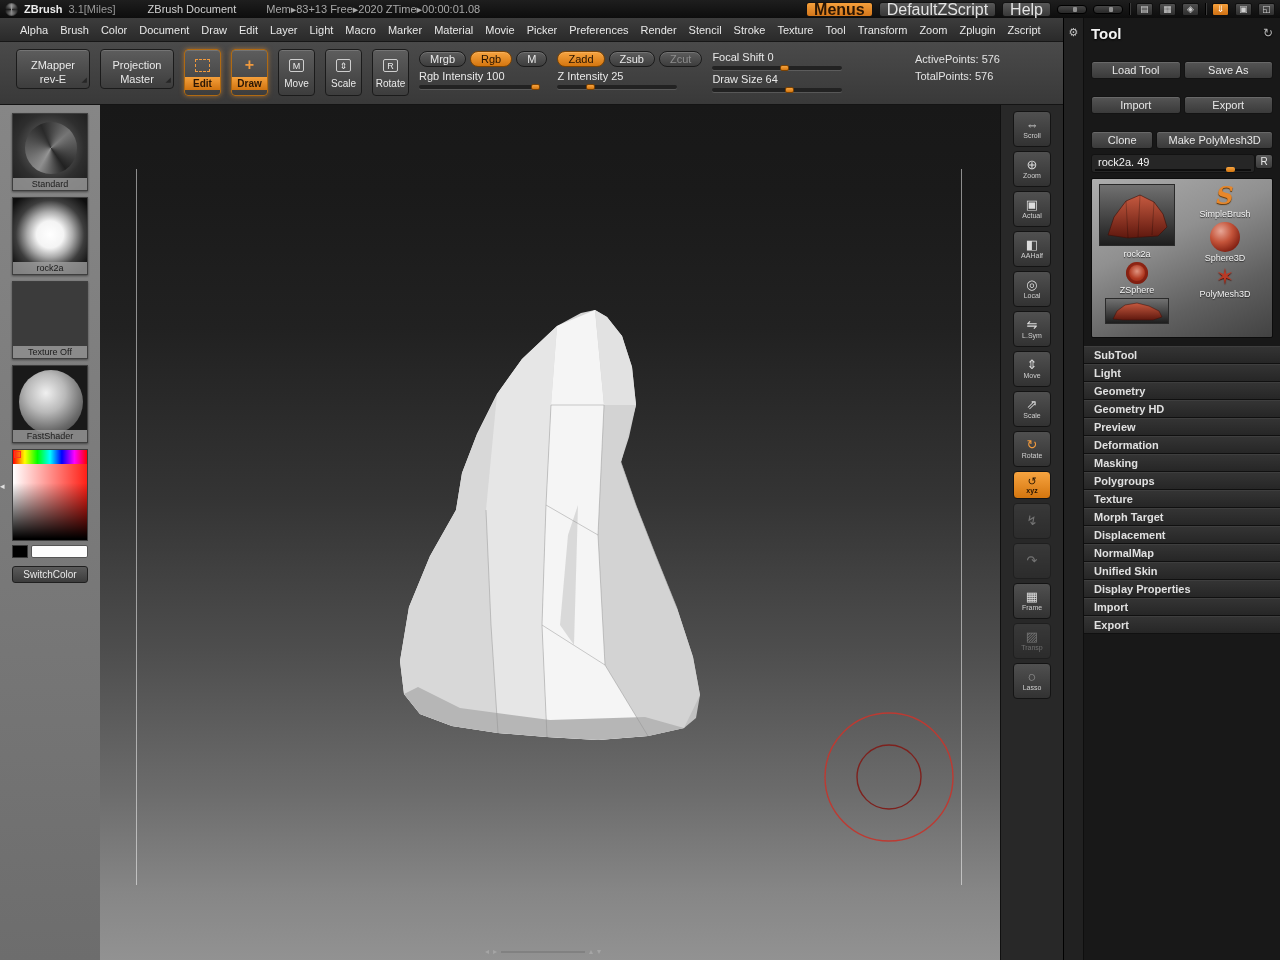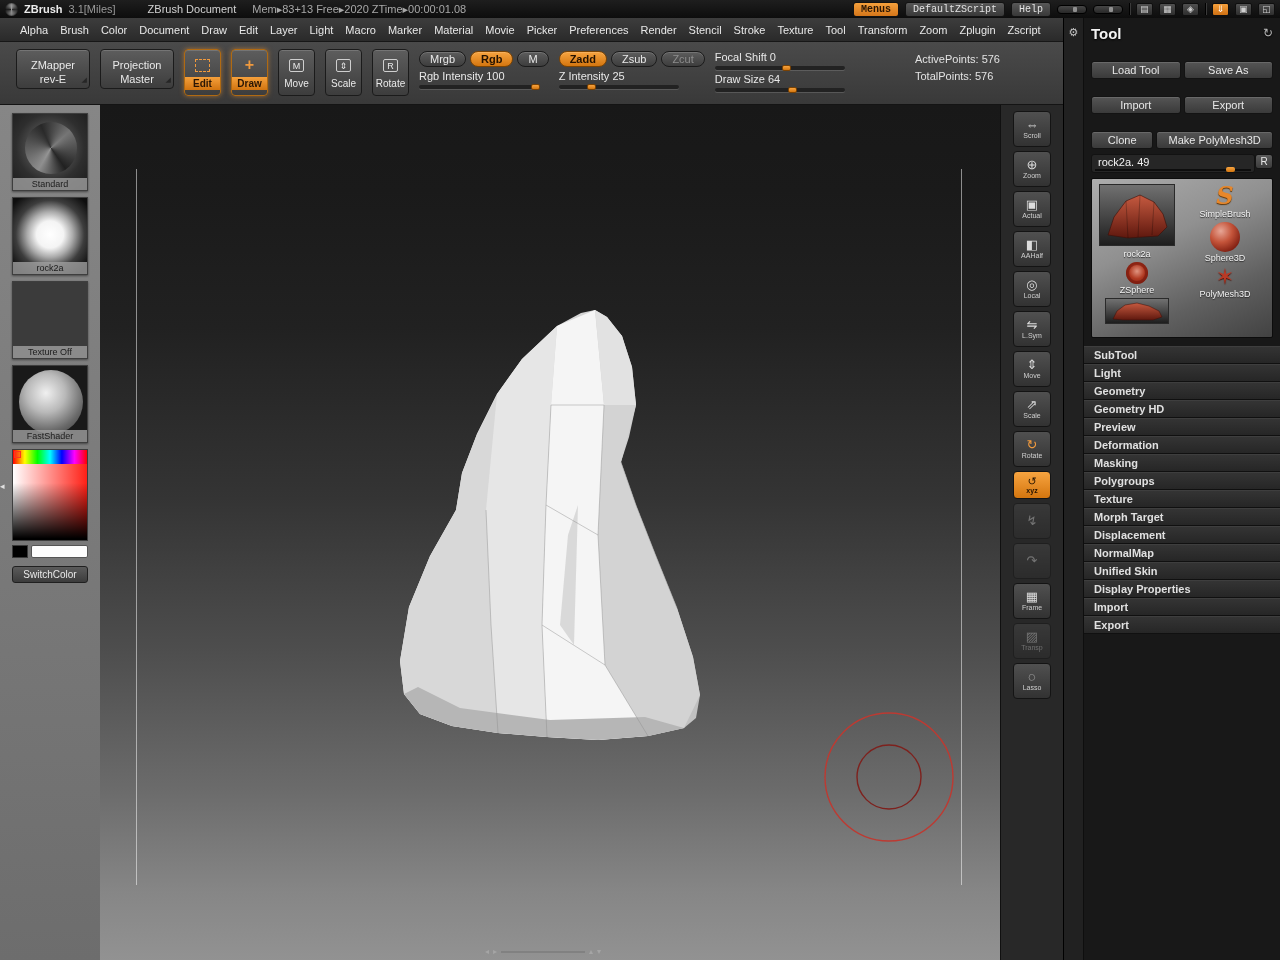--- a/index.html
+++ b/index.html
@@ -7,25 +7,25 @@
   font-family:"Liberation Sans",sans-serif;user-select:none;}
 .app{width:1280px;height:960px;display:flex;flex-direction:column;}
 
 
 .titlebar{flex:0 0 18px;background:linear-gradient(#1e1e1e,#0d0d0d);display:flex;
   align-items:center;gap:6px;padding:0 5px;font-size:11px;color:#bbb;}
 .logo{width:13px;height:13px;border-radius:50%;flex:0 0 13px;
   background:conic-gradient(#9a9a9a,#2c2c2c,#8a8a8a,#1f1f1f,#9a9a9a);box-shadow:inset 0 0 2px #000;}
 .tb-app{color:#ececec;font-weight:bold;}
 .tb-ver{color:#9a9a9a;margin-right:26px;}
-.tb-doc{color:#d2d2d2;margin-right:10px;}
+.tb-doc{color:#d2d2d2;margin-right:24px;}
 .tb-stats{color:#a8a8a8;}
 .tb-spacer{flex:1;}
 .tb-btn{background:linear-gradient(#585858,#383838);border:1px solid #121212;border-radius:3px;
-  color:#e3e3e3;font-size:10px;line-height:11px;padding:1px 7px;font-family:Liberation Mono, monospace;}
+  color:#e3e3e3;font-size:16px;line-height:11px;padding:1px 7px;}
 .tb-btn.orange{background:linear-gradient(#f5a03c,#d4761a);color:#2a1604;font-weight:bold;}
 .mini-slider{width:30px;height:9px;border:1px solid #000;border-radius:4px;
   background:linear-gradient(#464646,#282828);position:relative;}
 .mini-slider::after{content:"";position:absolute;left:55%;top:1px;width:4px;height:5px;background:#909090;border-radius:1px;}
 .tb-ico{width:17px;height:13px;background:linear-gradient(#505050,#2e2e2e);border:1px solid #0f0f0f;
   border-radius:2px;color:#cfcfcf;font-size:9px;line-height:11px;display:flex;align-items:center;justify-content:center;}
 .tb-ico.orange{background:linear-gradient(#f5a03c,#cf7013);color:#fff;}
 .tb-div{width:1px;height:12px;background:#000;box-shadow:1px 0 0 #3a3a3a;}
 
 
@@ -51,21 +51,21 @@
 .mode-label{font-size:10px;width:100%;padding:1px 0;}
 .mode-btn.active{border-color:#b06a12;box-shadow:0 0 5px rgba(240,150,50,.55),inset 0 1px 0 rgba(255,255,255,.15);}
 .mode-btn.active .mode-label{background:linear-gradient(#f5a03c,#d2740f);color:#2a1604;font-weight:bold;}
 .edit-ico{width:15px;height:13px;border:1px dashed #f09a3e;display:block;}
 .draw-ico{color:#f09a3e;font-weight:bold;font-size:16px;line-height:16px;}
 .boxed{border:1px solid #cfcfcf;border-radius:2px;font-size:9px;width:15px;height:13px;line-height:12px;color:#e9e9e9;display:block;text-align:center;}
 .group{display:flex;flex-direction:column;gap:3px;padding-top:2px;}
 .row{display:flex;gap:4px;align-items:center;}
 .pill{background:linear-gradient(#5d5d5d,#3d3d3d);border:1px solid #1b1b1b;border-radius:8px;
   padding:1px 10px;font-size:11px;color:#e9e9e9;box-shadow:inset 0 1px 0 rgba(255,255,255,.15);}
-.pill.on{background:linear-gradient(#f7a440,#d4760f);color:#241200;font-weight:bold;border-color:#7c4403;}
+.pill.on{background:linear-gradient(#f7a440,#d4760f);color:#241200;font-weight:normal;border-color:#7c4403;}
 .pill.off{color:#8d8d8d;}
 .slider-label{font-size:11px;color:#e8e8e8;white-space:nowrap;}
 .slider{position:relative;height:4px;background:#222;border-radius:2px;box-shadow:0 1px 0 rgba(255,255,255,.14);}
 .knob{position:absolute;top:-1px;width:9px;height:6px;background:linear-gradient(#f7a440,#d4760f);
   border:1px solid #7a4203;border-radius:2px;}
 .w120{width:120px;}.w130{width:130px;}
 .points{margin-left:auto;font-size:11px;color:#e2e2e2;line-height:17px;padding:2px 44px 0 0;}
 
 
 .workspace{flex:1;display:flex;min-height:0;position:relative;}

